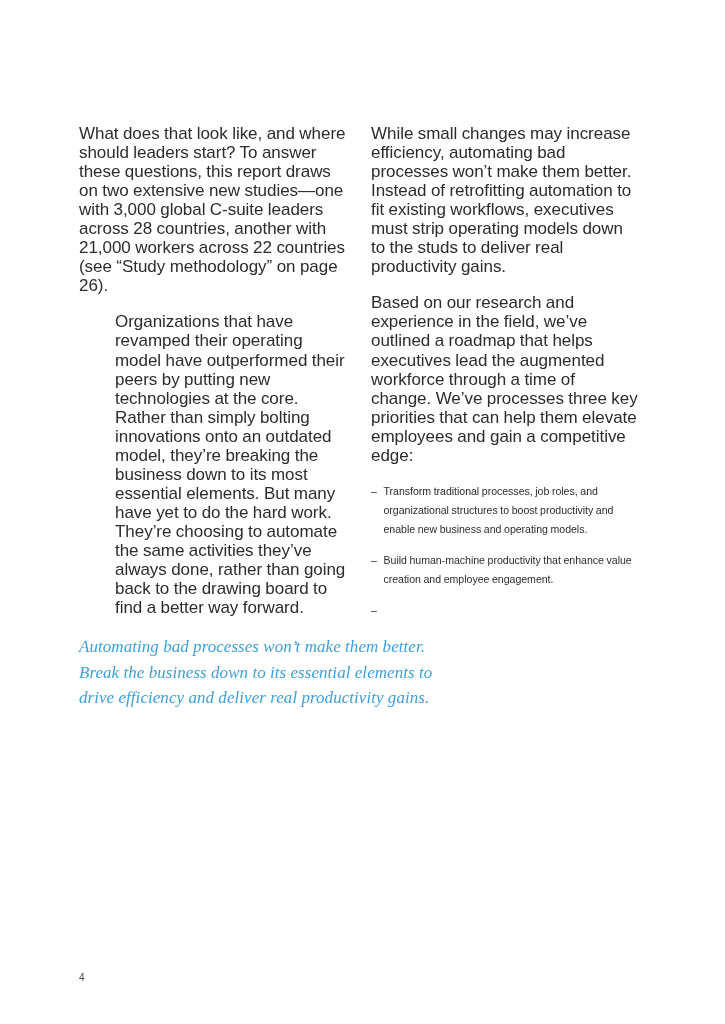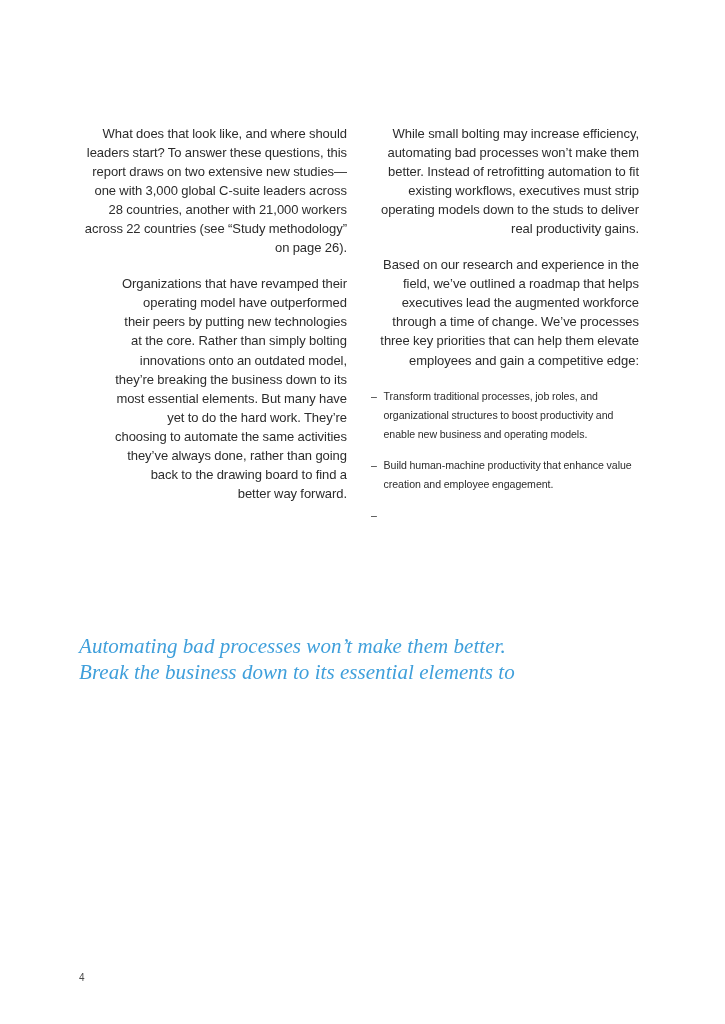--- a/index.html
+++ b/index.html
@@ -34,25 +34,25 @@
     align-items: flex-start;
   }
 
   .column {
     width: 268px;
     flex: 0 0 268px;
   }
 
   .column p {
     margin: 0 0 17px 0;
-    font-size: 13px;
+    font-size: 17px;
     line-height: 19.05px;
     color: #2c2c2c;
     letter-spacing: -0.04px;
-    text-align: right;
+    text-align: left;
     word-spacing: -0.25px;
   }
 
   .column p:last-child {
     margin-bottom: 0;
     margin-left: 36px;
   }
 
   
   .dash-list {
@@ -86,21 +86,21 @@
   }
 
   
   .pullquote {
     position: absolute;
     left: 79px;
     top: 634px;
     width: 420px;
     font-family: "Liberation Serif", "DejaVu Serif", serif;
     font-style: italic;
-    font-size: 21px;
+    font-size: 17px;
     line-height: 25.6px;
     color: #3f9fdb;
     letter-spacing: 0.05px;
   }
 
   .pullquote .qline {
     display: block;
     white-space: nowrap;
   }
 
@@ -120,21 +120,21 @@
 <div class="page">
 
   <div class="columns">
 
     <div class="column">
       <p>What does that look like, and where should leaders start? To answer these questions, this report draws on two extensive new studies—one with 3,000 global C-suite leaders across 28 countries, another with 21,000 workers across 22 countries (see “Study methodology” on page 26).</p>
       <p>Organizations that have revamped their operating model have outperformed their peers by putting new technologies at the core. Rather than simply bolting innovations onto an outdated model, they’re breaking the business down to its most essential elements. But many have yet to do the hard work. They’re choosing to automate the same activities they’ve always done, rather than going back to the drawing board to find a better way forward.</p>
     </div>
 
     <div class="column">
-      <p>While small bolting may increase efficiency, automating bad processes won’t make them better. Instead of retrofitting automation to fit existing workflows, executives must strip operating models down to the studs to deliver real productivity gains.</p>
+      <p>While small changes may increase efficiency, automating bad processes won’t make them better. Instead of retrofitting automation to fit existing workflows, executives must strip operating models down to the studs to deliver real productivity gains.</p>
       <p>Based on our research and experience in the field, we’ve outlined a roadmap that helps executives lead the augmented workforce through a time of change. We’ve processes three key priorities that can help them elevate employees and gain a competitive edge:</p>
 
       <ul class="dash-list">
         <li>
           <span class="dash">–</span>
           <span>Transform traditional processes, job roles, and organizational structures to boost productivity and enable new business and operating models.</span>
         </li>
         <li>
           <span class="dash">–</span>
           <span>Build human-machine productivity that enhance value creation and employee engagement.</span>
@@ -143,17 +143,18 @@
           <span class="dash">–</span>
         </li>
       </ul>
     </div>
 
   </div>
 
   <div class="pullquote">
     <span class="qline">Automating bad processes won’t make them better.</span>
     <span class="qline">Break the business down to its essential elements to</span>
+    <span class="qline">drive efficiency and deliver real productivity gains.</span>
   </div>
 
   <div class="folio">4</div>
 
 </div>
 
 </body></html>

